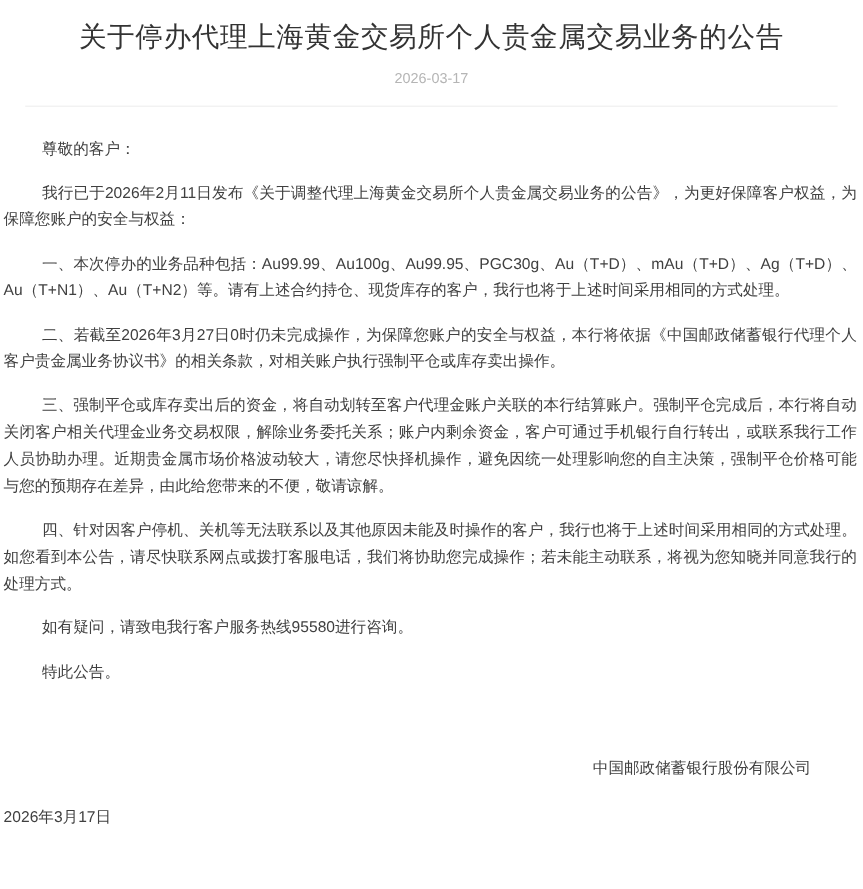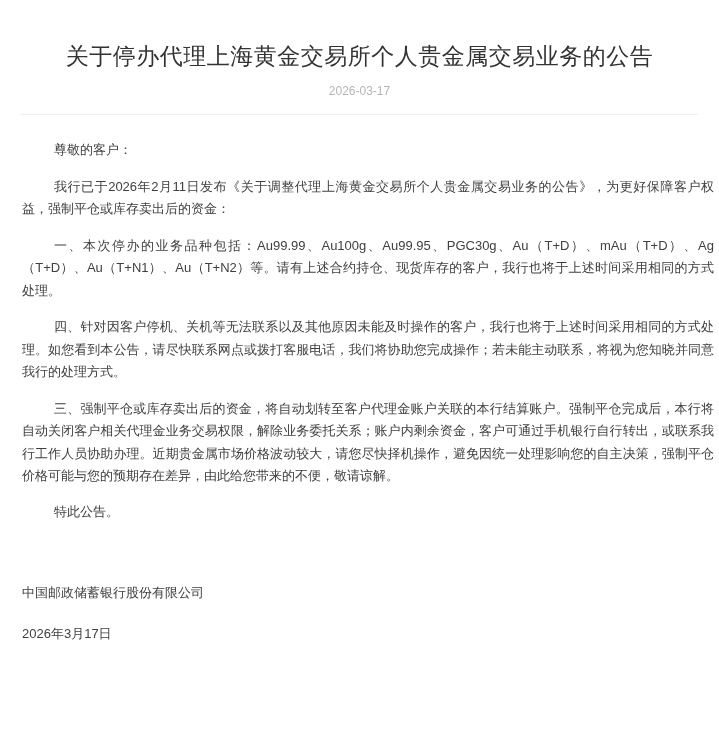--- a/index.html
+++ b/index.html
@@ -11,21 +11,21 @@
   }
   .page {
     position: relative;
     width: 719px;
     height: 741px;
     background: #ffffff;
     overflow: hidden;
   }
   .page-title {
     margin: 0;
-    padding-top: 41px;
+    padding-top: 15px;
     text-align: center;
     font-size: 23px;
     line-height: 30px;
     font-weight: 500;
     color: #333333;
     letter-spacing: 0.5px;
   }
   .pub-date {
     margin-top: 14px;
     text-align: center;
@@ -33,35 +33,35 @@
     line-height: 12px;
     color: #b5b5b5;
   }
   .divider {
     border: none;
     height: 1px;
     background: #efefef;
     margin: 17px 21px 0 21px;
   }
   .content {
-    padding: 24px 5px 11px 22px;
+    padding: 24px 5px 11px 3px;
     color: #404040;
     font-size: 13px;
     line-height: 22.5px;
     text-align: justify;
   }
   .content p {
     margin: 0 0 14px 0;
     text-indent: 32px;
   }
-  .content p.no-bottom { margin-bottom: 0; font-family: Liberation Mono, monospace; }
+  .content p.no-bottom { margin-bottom: 0; }
   .signature-company {
     margin: 58px 0 0 0 !important;
     text-indent: 0 !important;
-    text-align: left;
+    text-align: right;
     padding-right: 38px;
   }
   .signature-date {
     margin: 18px 0 0 0 !important;
     text-indent: 0 !important;
     padding-right: 30px;
   }
 </style>
 </head>
 <body>
@@ -71,29 +71,31 @@
   <h1 class="page-title">关于停办代理上海黄金交易所个人贵金属交易业务的公告</h1>
 
   <div class="pub-date">2026-03-17</div>
 
   <hr class="divider">
 
   <div class="content">
 
     <p>尊敬的客户：</p>
 
-    <p>我行已于2026年2月11日发布《关于调整代理上海黄金交易所个人贵金属交易业务的公告》，为更好保障客户权益，强制平仓或库存卖出后的资金：</p>
+    <p>我行已于2026年2月11日发布《关于调整代理上海黄金交易所个人贵金属交易业务的公告》，为更好保障客户权益，为保障您账户的安全与权益：</p>
 
     <p>一、本次停办的业务品种包括：Au99.99、Au100g、Au99.95、PGC30g、Au（T+D）、mAu（T+D）、Ag（T+D）、Au（T+N1）、Au（T+N2）等。请有上述合约持仓、现货库存的客户，我行也将于上述时间采用相同的方式处理。</p>
 
+    <p>二、若截至2026年3月27日0时仍未完成操作，为保障您账户的安全与权益，本行将依据《中国邮政储蓄银行代理个人客户贵金属业务协议书》的相关条款，对相关账户执行强制平仓或库存卖出操作。</p>
+
+    <p>三、强制平仓或库存卖出后的资金，将自动划转至客户代理金账户关联的本行结算账户。强制平仓完成后，本行将自动关闭客户相关代理金业务交易权限，解除业务委托关系；账户内剩余资金，客户可通过手机银行自行转出，或联系我行工作人员协助办理。近期贵金属市场价格波动较大，请您尽快择机操作，避免因统一处理影响您的自主决策，强制平仓价格可能与您的预期存在差异，由此给您带来的不便，敬请谅解。</p>
 
     <p>四、针对因客户停机、关机等无法联系以及其他原因未能及时操作的客户，我行也将于上述时间采用相同的方式处理。如您看到本公告，请尽快联系网点或拨打客服电话，我们将协助您完成操作；若未能主动联系，将视为您知晓并同意我行的处理方式。</p>
 
-    <p>三、强制平仓或库存卖出后的资金，将自动划转至客户代理金账户关联的本行结算账户。强制平仓完成后，本行将自动关闭客户相关代理金业务交易权限，解除业务委托关系；账户内剩余资金，客户可通过手机银行自行转出，或联系我行工作人员协助办理。近期贵金属市场价格波动较大，请您尽快择机操作，避免因统一处理影响您的自主决策，强制平仓价格可能与您的预期存在差异，由此给您带来的不便，敬请谅解。</p>
-
+    <p>如有疑问，请致电我行客户服务热线95580进行咨询。</p>
 
     <p class="no-bottom">特此公告。</p>
 
     <p class="signature-company">中国邮政储蓄银行股份有限公司</p>
 
     <p class="signature-date">2026年3月17日</p>
 
   </div>
 </div>
 

